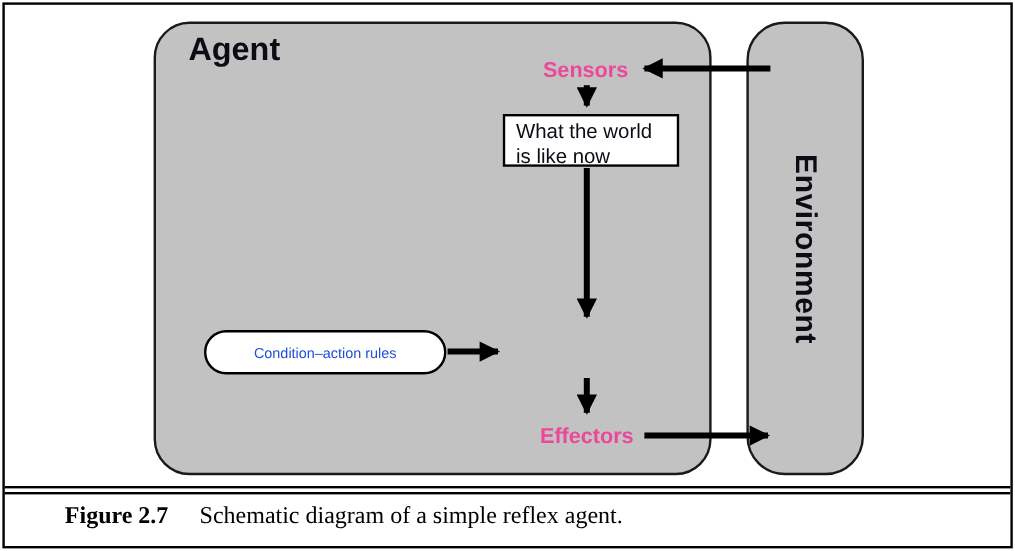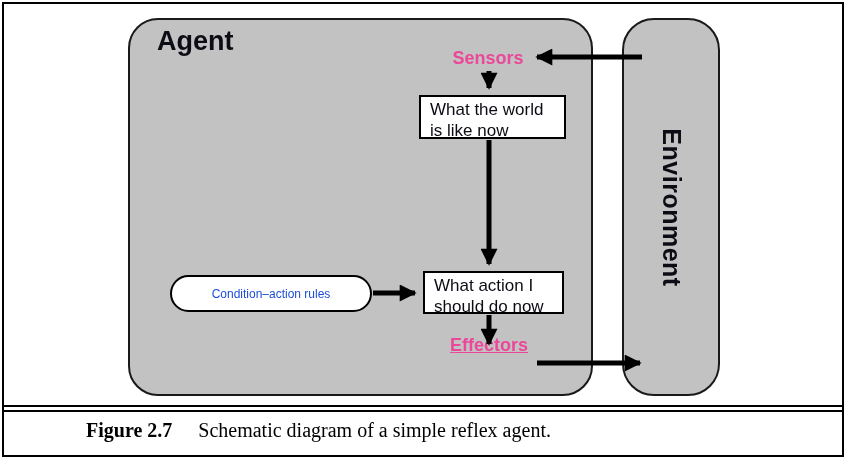--- a/index.html
+++ b/index.html
@@ -38,21 +38,21 @@
     transform: rotate(90deg);
     white-space: nowrap;
     font-size: 25px; font-weight: bold; color: #0c0c14;
     letter-spacing: 0.5px;
   }
   .io-label {
     position: absolute; width: 110px; text-align: center;
     font-size: 18px; font-weight: bold; color: #ec4899;
   }
   #sensors-label  { left: 433px; top: 48px; }
-  #effectors-label{ left: 434px; top: 335px; text-decoration: underline; }
+  #effectors-label{ left: 434px; top: 353px; }
   .node {
     position: absolute;
     background: #ffffff;
     border: 2px solid #000000;
     box-sizing: border-box;
     font-size: 17px; line-height: 1.24; color: #0c0c14;
     white-space: pre-line;
     padding: 2px 4px 0 9px;
   }
   #world-box  { left: 419px; top: 95px;  width: 147px; height: 44px; }
@@ -73,21 +73,21 @@
     left: 4px; top: 405px; width: 838px; height: 3px;
     border-top: 2px solid #000000;
     border-bottom: 2px solid #000000;
     box-sizing: content-box;
   }
   #caption {
     position: absolute; left: 54px; top: 419px;
     font-family: "Liberation Serif", serif;
     font-size: 20px; color: #000000;
   }
-  #caption .cap-label { font-weight: bold; margin-right: 26px; margin-left: 32px; }
+  #caption .cap-label { font-weight: bold; margin-right: 26px; }
 </style>
 </head>
 <body>
 
 <div id="canvas">
 
   <div class="frame"></div>
 
   <div id="agent-panel" class="panel"></div>
 
@@ -109,22 +109,20 @@
     <line x1="642" y1="57" x2="537" y2="57" stroke="#000000" stroke-width="5" marker-end="url(#ah)"></line>
     <line x1="489" y1="71" x2="489" y2="88" stroke="#000000" stroke-width="5" marker-end="url(#ah)"></line>
     <line x1="489" y1="140" x2="489" y2="264" stroke="#000000" stroke-width="5" marker-end="url(#ah)"></line>
     <line x1="373" y1="293" x2="415" y2="293" stroke="#000000" stroke-width="5" marker-end="url(#ah)"></line>
     <line x1="489" y1="315" x2="489" y2="344" stroke="#000000" stroke-width="5" marker-end="url(#ah)"></line>
     <line x1="537" y1="363" x2="640" y2="363" stroke="#000000" stroke-width="5" marker-end="url(#ah)"></line>
   </svg>
 
   <div id="world-box" class="node">What the world
 is like now</div>
-  <div id="action-box" class="node">What action I
-should do now</div>
 
   <div id="rules-oval">Condition–action rules</div>
 
   <div class="rule-divider"></div>
 
   <div id="caption">
     <span class="cap-label">Figure 2.7</span><span class="cap-text">Schematic diagram of a simple reflex agent.</span>
   </div>
 
 </div>

